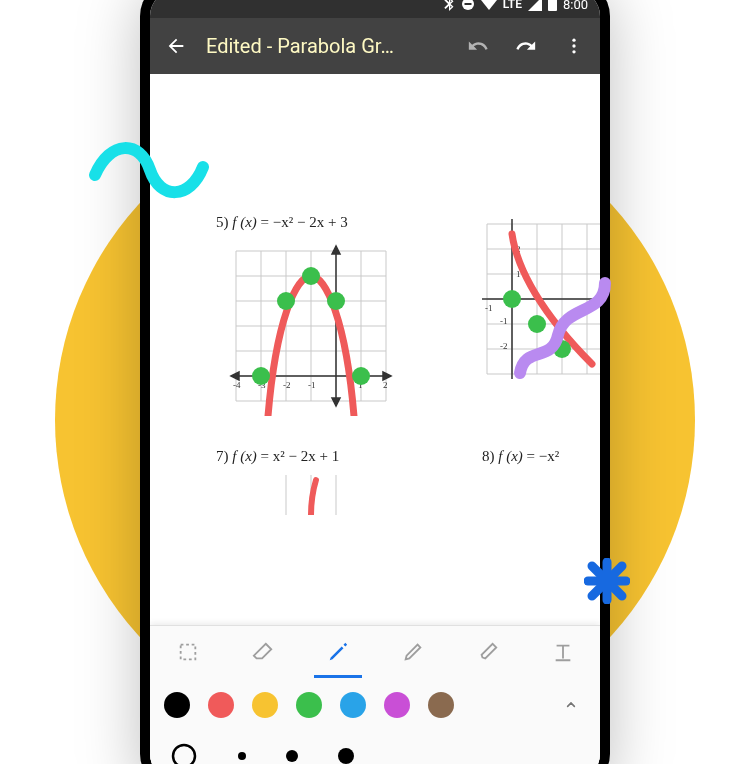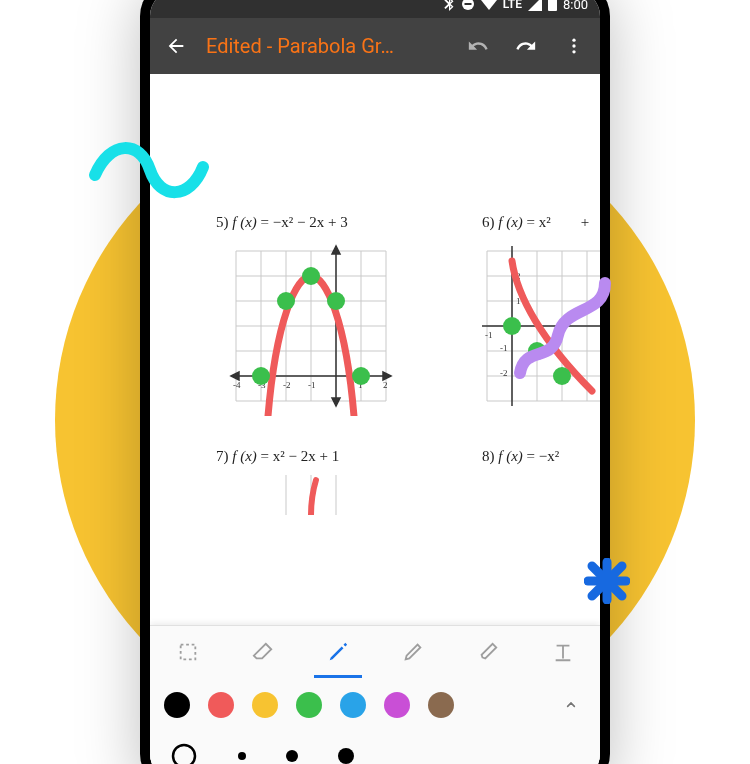--- a/index.html
+++ b/index.html
@@ -51,21 +51,21 @@
     justify-content: flex-end;
     align-items: center;
     gap: 6px;
     padding: 0 12px;
     font-size: 13px;
   }
   .statusbar .sb-icon { display:inline-flex; align-items:center; }
   .appbar {
     height: 56px;
     background: #424242;
-    color: #f97316;
+    color: #fef9c3;
     display: flex;
     align-items: center;
     padding: 0 8px;
     gap: 12px;
   }
   .appbar .title {
     flex: 1;
     font-size: 20px;
     font-weight: 400;
     white-space: nowrap;
@@ -285,25 +285,20 @@
                     <circle cx="70" cy="60" r="9"></circle>
                     <circle cx="95" cy="35" r="9"></circle>
                   <circle cx="120" cy="60" r="9"></circle>
                     <circle cx="145" cy="135" r="9"></circle>
                 </g>
               </svg>
             </div>
           </div>
 
           <div class="problem" style="flex:0 0 140px">
-            <div class="eq">
-              <span class="num">6)</span>
-              <span>f (x)</span><span class="num"> = x²</span>
-              &nbsp;&nbsp;&nbsp;&nbsp;&nbsp;&nbsp;<span class="num"> +</span>
-            </div>
             <div class="graph-box">
               <svg width="140" height="175" viewBox="0 0 140 175">
                 <g stroke="#c9c9c9" stroke-width="1">
                   <line x1="5" y1="10" x2="5" y2="160"></line>
                     <line x1="30" y1="10" x2="30" y2="160"></line>
                   <line x1="55" y1="10" x2="55" y2="160"></line>
                     <line x1="80" y1="10" x2="80" y2="160"></line>
                   <line x1="105" y1="10" x2="105" y2="160"></line>
                     <line x1="130" y1="10" x2="130" y2="160"></line>
                   <line x1="5" y1="10" x2="130" y2="10"></line>

